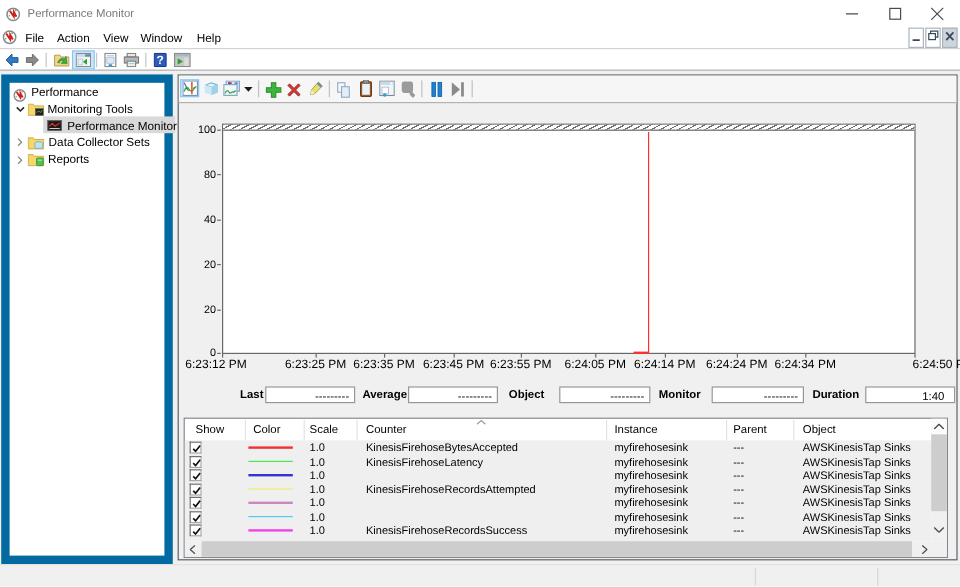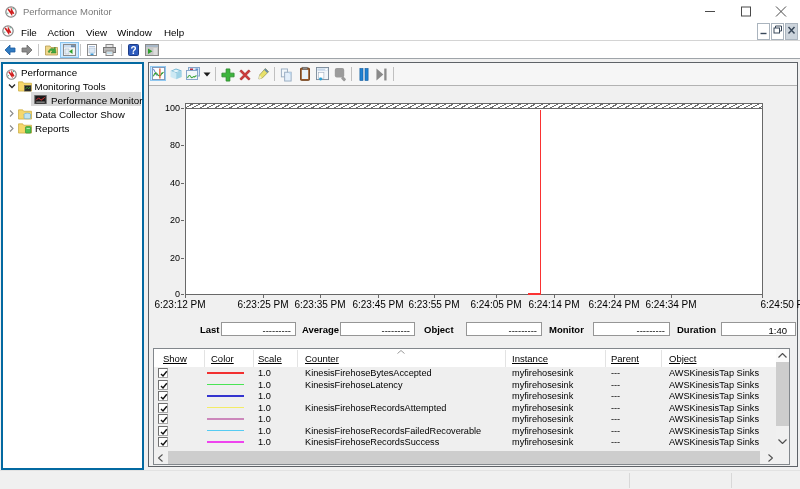--- a/index.html
+++ b/index.html
@@ -9,39 +9,39 @@
 #title-text{position:absolute;left:23px;top:6px;font-size:9.5px;color:#787878;}
 
 #menubar{position:absolute;left:0;top:22px;width:800px;height:19px;background:#fff;border-bottom:1px solid #d4d4d4;}
 .menu-item{position:absolute;top:4.5px;font-size:9.8px;color:#000;}
 .mdibtn{position:absolute;top:1px;width:13px;height:17px;background:#fff;border:1px solid #aab4be;color:#39485a;text-align:center;}
 
 #toolbar{position:absolute;left:0;top:42px;width:800px;height:17px;background:#fff;border-bottom:1px solid #9fa4a9;}
 .tsep{position:absolute;top:2px;width:1px;height:12px;background:#c6c6c6;}
 
 #content{position:absolute;left:0;top:59px;width:800px;height:411px;background:#f0f0f0;}
-#leftpanel{position:absolute;left:1px;top:3px;width:143px;height:408px;background:#fff;border:2px solid #0369a1;}
+#leftpanel{position:absolute;left:1px;top:3px;width:143px;height:408px;background:#fff;border:7px solid #0369a1;}
 #rightpanel{position:absolute;left:148px;top:3px;width:650px;height:405px;background:#f0f0f0;border:1px solid #5e6267;}
 #rtoolbar{position:absolute;left:0;top:0;width:648px;height:23px;background:#f6f6f6;border-bottom:1px solid #b2b2b2;}
 .rsep{position:absolute;top:4px;width:1px;height:14px;background:#c0c0c0;}
 
 .tree-row{position:absolute;font-size:9.8px;white-space:nowrap;}
 
 #plot{position:absolute;left:36px;top:40px;width:578px;height:192px;background:#fff;border:1px solid #686868;}
 #hatch{position:absolute;left:0;top:0;width:576px;height:5px;border-bottom:1px solid #686868;background:repeating-linear-gradient(152deg,#fff 0px,#fff 2.5px,#6e6e6e 2.5px,#6e6e6e 3.5px);}
 .ylab{position:absolute;font-size:9px;width:22px;text-align:right;}
 .ytick{position:absolute;width:3px;height:1px;background:#686868;left:32px;}
 .xtick{position:absolute;width:1px;height:3px;background:#686868;top:232px;}
 .xlab{position:absolute;font-size:10px;white-space:nowrap;top:236px;transform:translateX(-50%);}
 
 .statlab{position:absolute;font-size:9.5px;top:261px;font-weight:bold;}
 .statbox{position:absolute;top:259px;height:14px;background:#fff;border:1px solid #969696;font-size:9.5px;text-align:right;padding:2px 4px 0 0;}
 
 #legend{position:absolute;left:4px;top:285px;width:637px;height:117px;background:#fff;border:1px solid #82878c;}
-.th{position:absolute;top:4px;font-size:9.5px;text-decoration:underline;}
+.th{position:absolute;top:4px;font-size:9.5px;}
 .colsep{position:absolute;top:1px;width:1px;height:17px;background:#e3e3e3;}
 .trow{position:absolute;left:0;width:620px;height:11.5px;font-size:9.2px;}
 .cbx{position:absolute;left:4px;top:0px;width:10px;height:10px;border:1px solid #707070;border-right-color:#a8a8a8;border-bottom-color:#a8a8a8;background:#fff;}
 .cline{position:absolute;left:53px;top:4px;width:37px;height:1.5px;}
 .ctext{position:absolute;top:0px;white-space:nowrap;}
 
 #statusbar{position:absolute;left:0;top:470px;width:800px;height:19px;background:#f0f0f0;border-top:1px solid #e2e2e2;}
 .sdiv{position:absolute;top:2px;width:1px;height:15px;background:#d8d8d8;}
 </style></head>
 <body>
@@ -161,21 +161,21 @@
       </svg>
     <span class="tree-row" style="left:48px;top:30.5px">Performance Monitor</span>
     <svg class="abs" style="left:3.5px;top:45px" width="9" height="9" viewBox="0 0 9 9">
         <path d="M3 1.5 L6 4.5 L3 7.5" fill="none" stroke="#8a8a8a" stroke-width="1.1"></path>
       </svg>
     <svg class="abs" style="left:15px;top:43.5px" width="14" height="12" viewBox="0 0 15 13">
         <path d="M0.5 2 H5 L6 3.5 H14.5 V12 H0.5 Z" fill="#f5d76b" stroke="#c9a93f" stroke-width="0.8"></path>
         <ellipse cx="10" cy="7" rx="3.5" ry="1.5" fill="#bfe3f2" stroke="#5aa0c8" stroke-width="0.6"></ellipse>
         <path d="M6.5 7 V11 C6.5 11.8 13.5 11.8 13.5 11 V7" fill="#bfe3f2" stroke="#5aa0c8" stroke-width="0.6"></path>
       </svg>
-    <span class="tree-row" style="left:32.5px;top:44.5px">Data Collector Show</span>
+    <span class="tree-row" style="left:32.5px;top:44.5px">Data Collector Sets</span>
     <svg class="abs" style="left:3.5px;top:59.5px" width="9" height="9" viewBox="0 0 9 9">
         <path d="M3 1.5 L6 4.5 L3 7.5" fill="none" stroke="#8a8a8a" stroke-width="1.1"></path>
       </svg>
     <svg class="abs" style="left:15px;top:58px" width="14" height="12" viewBox="0 0 15 13">
         <path d="M0.5 2 H5 L6 3.5 H14.5 V12 H0.5 Z" fill="#f5d76b" stroke="#c9a93f" stroke-width="0.8"></path>
         <rect x="8" y="5" width="6" height="7" rx="1" fill="#4fc24f" stroke="#2e8b2e" stroke-width="0.7"></rect>
         <rect x="9.2" y="6.5" width="3.6" height="1" fill="#bfe8bf"></rect>
       </svg>
     <span class="tree-row" style="left:32px;top:59px">Reports</span>
   </div>
@@ -389,21 +389,20 @@
           <span class="ctext" style="left:358px">myfirehosesink</span>
           <span class="ctext" style="left:457px">---</span>
           <span class="ctext" style="left:515px">AWSKinesisTap Sinks</span>
         </div>
       <div class="trow" style="top:76.5px">
           <div class="cbx"><svg width="10" height="10" viewBox="0 0 10 10">
               <path d="M2 5 L4 7 L7.8 2.2" fill="none" stroke="#111" stroke-width="1.4"></path>
             </svg></div>
           <div class="cline" style="background:#55cbf2"></div>
           <span class="ctext" style="left:104px">1.0</span>
-          <span class="ctext" style="left:151px">KinesisFirehoseRecordsFailedRecoverable</span>
           <span class="ctext" style="left:358px">myfirehosesink</span>
           <span class="ctext" style="left:457px">---</span>
           <span class="ctext" style="left:515px">AWSKinesisTap Sinks</span>
         </div>
       <div class="trow" style="top:88.0px">
           <div class="cbx"><svg width="10" height="10" viewBox="0 0 10 10">
               <path d="M2 5 L4 7 L7.8 2.2" fill="none" stroke="#111" stroke-width="1.4"></path>
             </svg></div>
           <div class="cline" style="background:#ee44ee"></div>
           <span class="ctext" style="left:104px">1.0</span>

